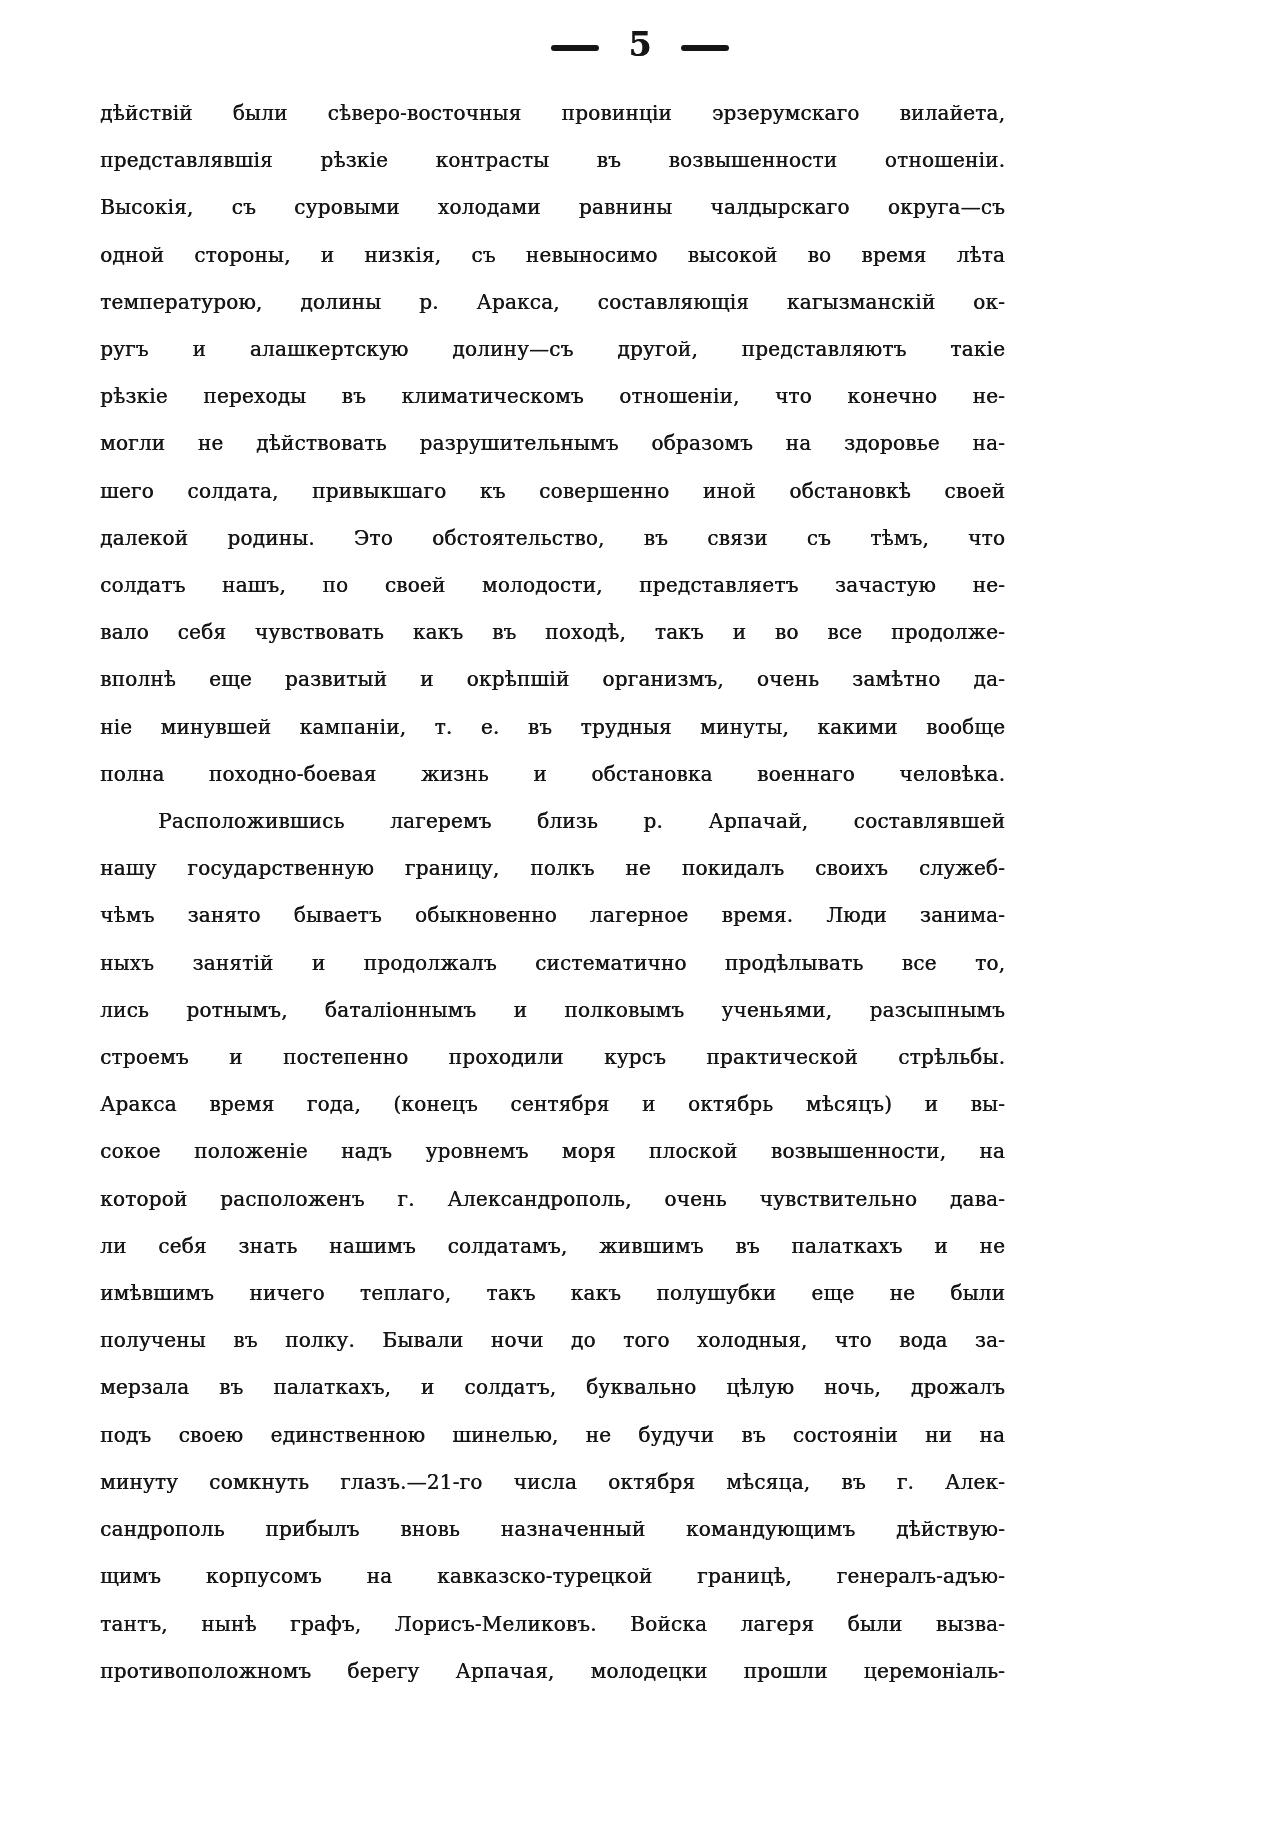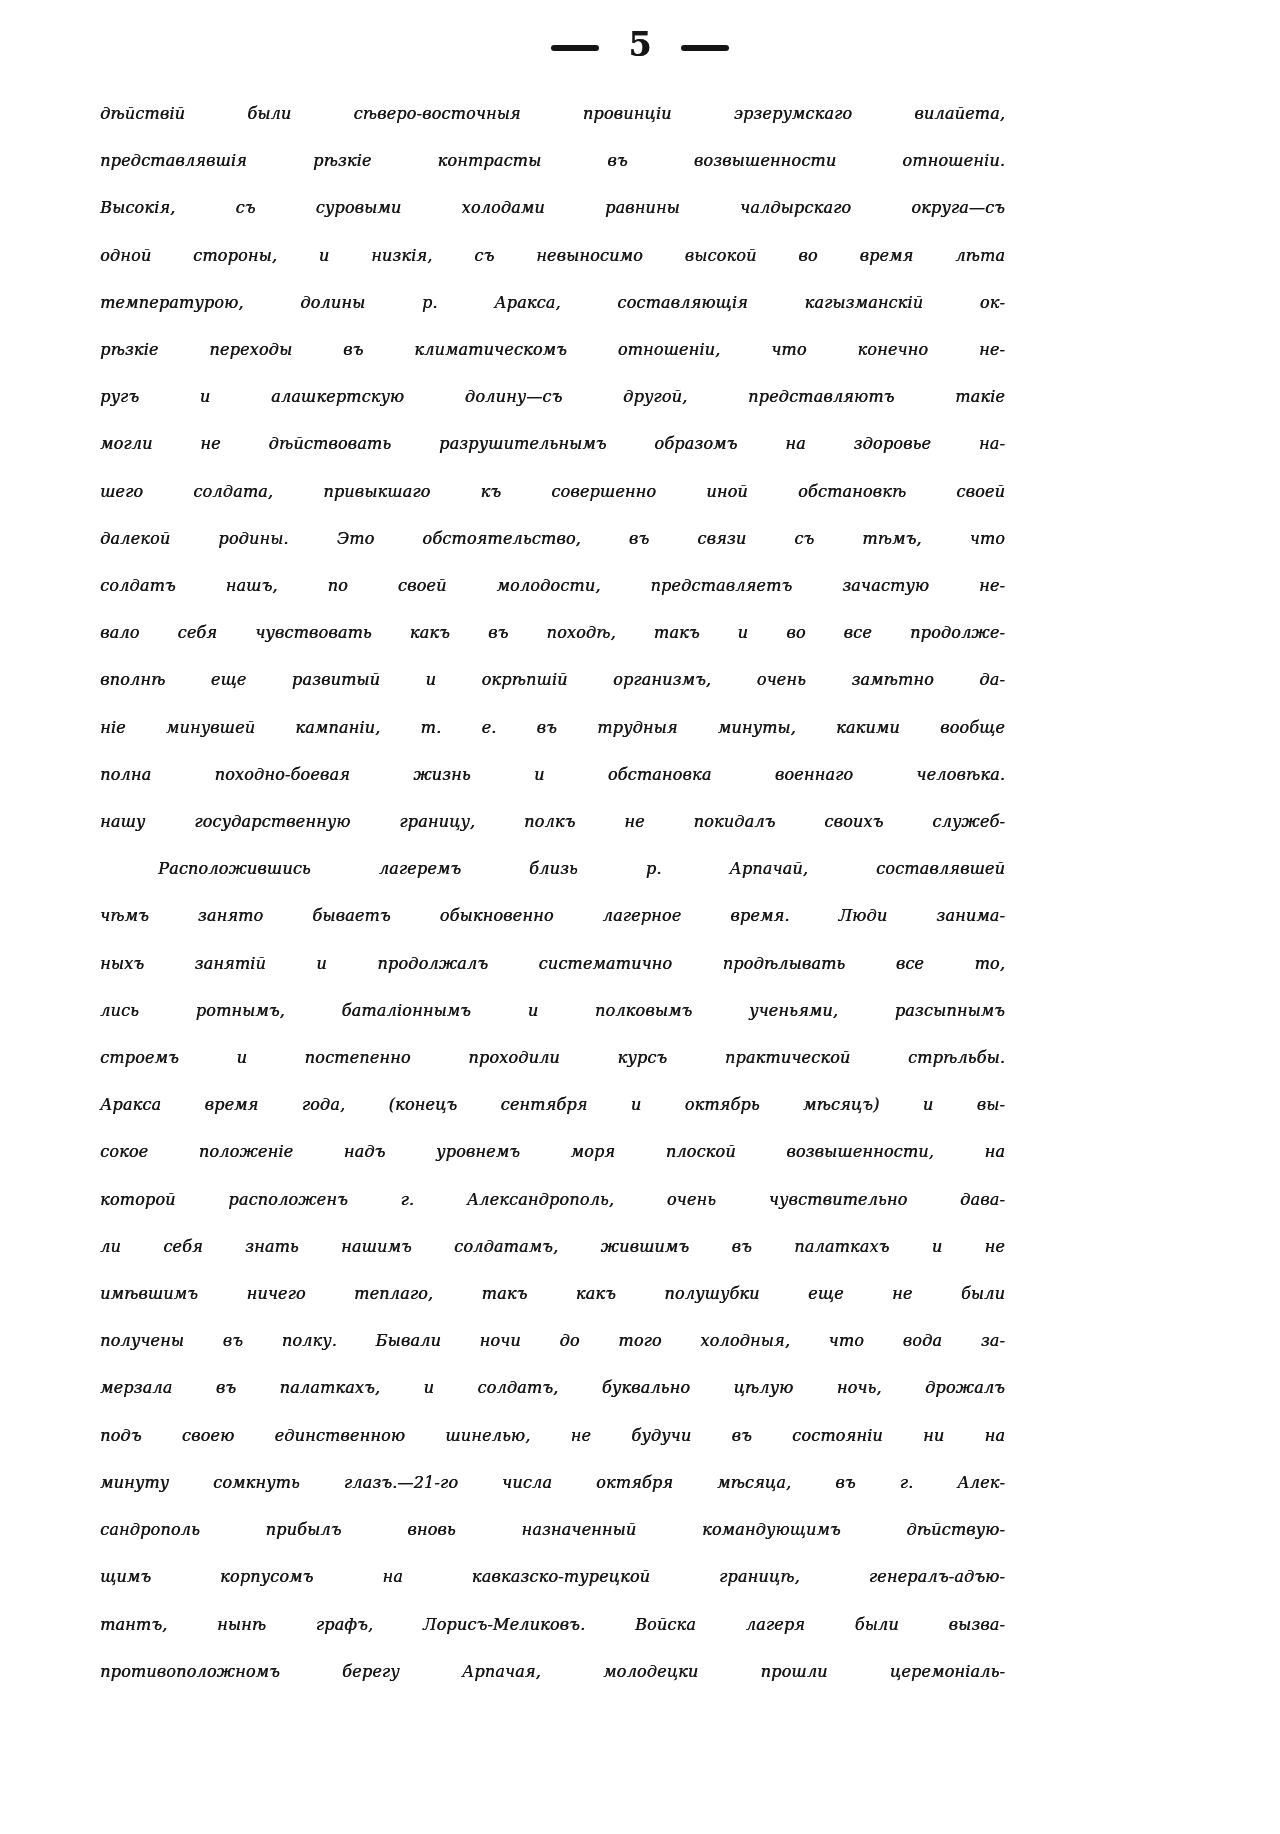--- a/index.html
+++ b/index.html
@@ -43,27 +43,26 @@
     line-height: 1;
     text-shadow: 0.5px 0 0 currentColor;
   }
   .text-block {
     position: absolute;
     left: 100px;
     top: 90px;
     width: 905px;
   }
   .line {
-    font-size: 16px;
+    font-size: 20px;
     line-height: 47.2px;
     text-align: justify;
     text-align-last: justify;
     text-shadow: 0.45px 0 0 currentColor;
     letter-spacing: 0.2px;
-    font-style: italic;
   }
   .line.indent {
     text-indent: 58px;
   }
 </style>
 </head>
 <body>
 
 <div class="page">
 
@@ -72,32 +71,32 @@
     <span class="page-number">5</span>
     <span class="header-rule"></span>
   </div>
 
   <div class="text-block">
       <div class="line">дѣйствій были сѣверо-восточныя провинціи эрзерумскаго вилайета,</div>
       <div class="line">представлявшія рѣзкіе контрасты въ возвышенности отношеніи.</div>
       <div class="line">Высокія, съ суровыми холодами равнины чалдырскаго округа—съ</div>
       <div class="line">одной стороны, и низкія, съ невыносимо высокой во время лѣта</div>
       <div class="line">температурою, долины р. Аракса, составляющія кагызманскій ок-</div>
+      <div class="line">ругъ и алашкертскую долину—съ другой, представляютъ такіе</div>
       <div class="line">рѣзкіе переходы въ климатическомъ отношеніи, что конечно не-</div>
-      <div class="line">ругъ и алашкертскую долину—съ другой, представляютъ такіе</div>
       <div class="line">могли не дѣйствовать разрушительнымъ образомъ на здоровье на-</div>
       <div class="line">шего солдата, привыкшаго къ совершенно иной обстановкѣ своей</div>
       <div class="line">далекой родины. Это обстоятельство, въ связи съ тѣмъ, что</div>
       <div class="line">солдатъ нашъ, по своей молодости, представляетъ зачастую не-</div>
       <div class="line">вало себя чувствовать какъ въ походѣ, такъ и во все продолже-</div>
       <div class="line">вполнѣ еще развитый и окрѣпшій организмъ, очень замѣтно да-</div>
       <div class="line">ніе минувшей кампаніи, т. е. въ трудныя минуты, какими вообще</div>
       <div class="line">полна походно-боевая жизнь и обстановка военнаго человѣка.</div>
+      <div class="line indent">Расположившись лагеремъ близь р. Арпачай, составлявшей</div>
       <div class="line">нашу государственную границу, полкъ не покидалъ своихъ служеб-</div>
-      <div class="line indent">Расположившись лагеремъ близь р. Арпачай, составлявшей</div>
       <div class="line">чѣмъ занято бываетъ обыкновенно лагерное время. Люди занима-</div>
       <div class="line">ныхъ занятій и продолжалъ систематично продѣлывать все то,</div>
       <div class="line">лись ротнымъ, баталіоннымъ и полковымъ ученьями, разсыпнымъ</div>
       <div class="line">строемъ и постепенно проходили курсъ практической стрѣльбы.</div>
       <div class="line">Аракса время года, (конецъ сентября и октябрь мѣсяцъ) и вы-</div>
       <div class="line">сокое положеніе надъ уровнемъ моря плоской возвышенности, на</div>
       <div class="line">которой расположенъ г. Александрополь, очень чувствительно дава-</div>
       <div class="line">ли себя знать нашимъ солдатамъ, жившимъ въ палаткахъ и не</div>
       <div class="line">имѣвшимъ ничего теплаго, такъ какъ полушубки еще не были</div>
       <div class="line">получены въ полку. Бывали ночи до того холодныя, что вода за-</div>

